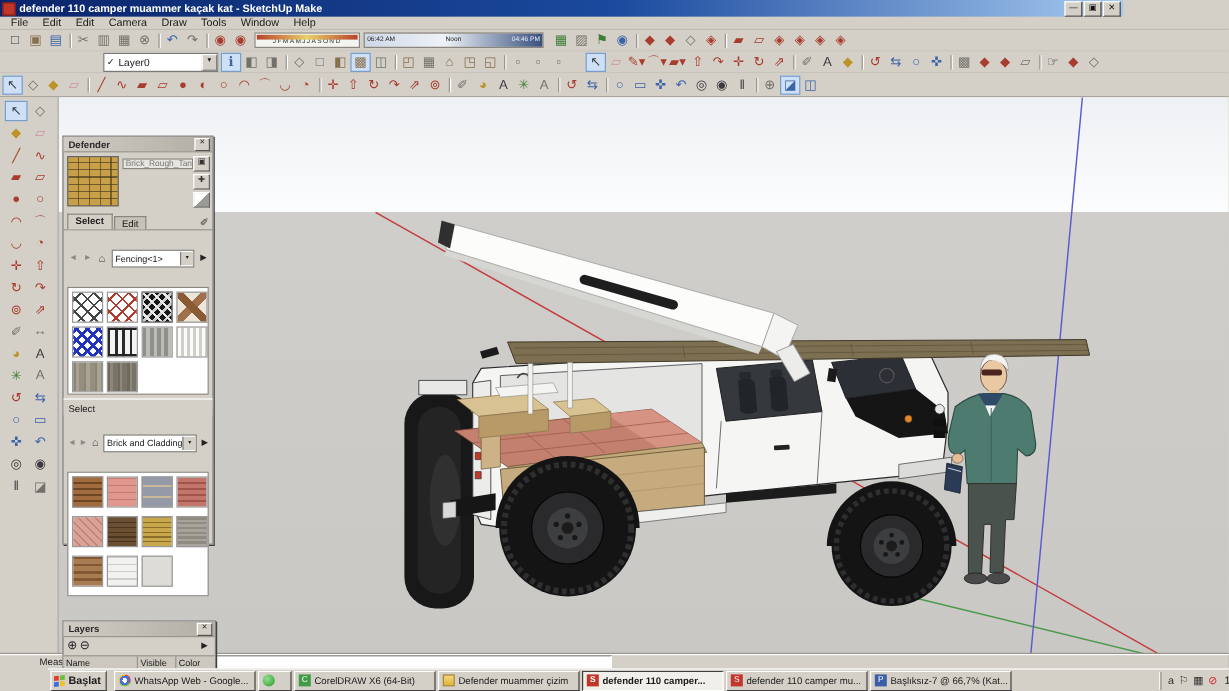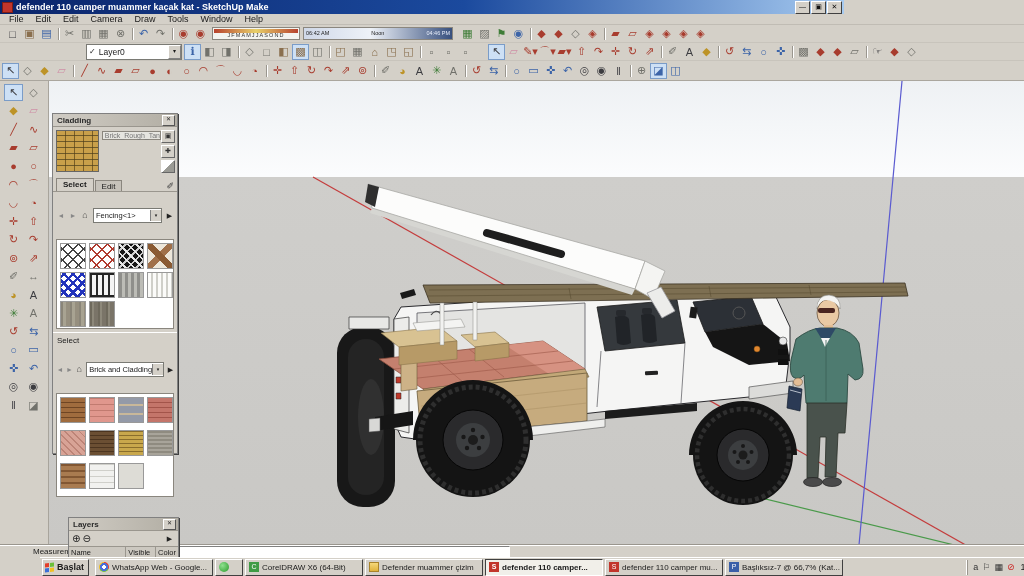--- a/index.html
+++ b/index.html
@@ -1,18 +1,18 @@
 <!DOCTYPE html>
 <html><head>
 <meta charset="utf-8">
 <style>
   html,body{margin:0;padding:0;}
   body{width:1024px;height:576px;overflow:hidden;font-family:"Liberation Sans","DejaVu Sans",sans-serif;background:#d4d0c8;position:relative;font-size:9px;color:#1a1a1a;}
   
-  #titlebar{position:absolute;left:0;top:0;width:844px;height:14px;background:linear-gradient(90deg,#0a246a,#1b4a9e 55%,#a6caf0);display:flex;align-items:center;padding:0 2px;box-sizing:border-box;}
+  #titlebar{position:absolute;left:0;top:0;width:936px;height:14px;background:linear-gradient(90deg,#0a246a,#1b4a9e 55%,#a6caf0);display:flex;align-items:center;padding:0 2px;box-sizing:border-box;}
   #app-icon{width:9px;height:9px;background:#c2352b;border:1px solid #7d1d16;margin-right:3px;flex:0 0 auto;}
   #titlebar .title{color:#fff;font-weight:bold;font-size:9px;white-space:nowrap;overflow:hidden;flex:1;}
   .winbtn{width:13px;height:11px;background:#d4d0c8;border:1px solid;border-color:#fff #404040 #404040 #fff;font-size:7px;line-height:9px;text-align:center;margin-left:1px;color:#111;}
   
   #menubar{position:absolute;left:0;top:14px;width:1024px;height:11px;background:#d4d0c8;display:flex;align-items:center;padding-left:3px;box-sizing:border-box;border-bottom:1px solid #c0bcb4;}
   .menuitem{padding:0 6px;font-size:9px;}
   
   .tbar{position:absolute;left:0;width:1024px;background:#d4d0c8;display:flex;align-items:center;box-sizing:border-box;}
   #tb1{top:25px;height:18px;border-bottom:1px solid #c8c4bc;padding-left:4px;}
   #tb2{top:43px;height:18px;border-bottom:1px solid #c8c4bc;padding-left:4px;}
@@ -90,21 +90,21 @@
   [data-pattern="stone-block-gray"]{background:repeating-linear-gradient(0deg,#949aa8 0 7px,#c9b89a 7px 9px),repeating-linear-gradient(90deg,transparent 0 10px,#c9b89a 10px 12px),#949aa8;}
   [data-pattern="brick-red"]{background:repeating-linear-gradient(0deg,#c4756a 0 4px,#a3544a 4px 5px);}
   [data-pattern="paver-herringbone-pink"]{background:repeating-linear-gradient(45deg,#d8a396 0 4px,#bd8477 4px 5px);}
   [data-pattern="brick-dark-brown"]{background:repeating-linear-gradient(0deg,#6b4f33 0 3px,#4c3520 3px 4px);}
   [data-pattern="brick-rough-tan"]{background:repeating-linear-gradient(0deg,#c9a84c 0 3px,#8a6e2c 3px 4px);}
   [data-pattern="stone-rough-gray"]{background:repeating-linear-gradient(0deg,#a8a49a 0 2px,#8f8b80 2px 4px),repeating-linear-gradient(90deg,rgba(255,255,255,.25) 0 3px,transparent 3px 6px),#9d998e;}
   [data-pattern="siding-wood-brown"]{background:repeating-linear-gradient(0deg,#a97b50 0 4px,#825733 4px 6px);}
   [data-pattern="siding-white"]{background:repeating-linear-gradient(0deg,#f1f1ef 0 5px,#cfcfca 5px 6px);}
   [data-pattern="stucco-light"]{background:#dddcd6;}
   
-  #layers{left:68px;top:517px;width:111px;height:40px;z-index:30;}
+  #layers{left:52px;top:517px;width:128px;height:40px;z-index:30;}
   .lay-tools{display:flex;align-items:center;padding:2px 3px 1px 3px;}
   .lay-tools .circ{font-size:10px;line-height:10px;margin-right:2px;color:#222;}
   .lay-tools .flybtn{margin-left:auto;}
   .lay-head{display:flex;border-top:1px solid #9a968e;border-bottom:1px solid #9a968e;background:#ccc8c0;font-size:7.5px;}
   .lay-head span{padding:1px 2px;border-right:1px solid #9a968e;box-sizing:border-box;}
   .lay-head .c1{width:62px;}.lay-head .c2{width:32px;}.lay-head .c3{flex:1;border-right:none;}
   
   #statusbar{position:absolute;left:0;top:545px;width:1024px;height:12px;background:#d4d0c8;border-top:1px solid #fff;box-shadow:0 -1px 0 #9a968e;display:flex;align-items:center;box-sizing:border-box;}
   #statusbar .mlabel{margin-left:33px;font-size:8px;color:#222;}
   #statusbar .mbox{margin-left:6px;width:420px;height:9px;background:#fff;border:1px solid;border-color:#808080 #fff #fff #808080;}
@@ -484,21 +484,21 @@
       <path d="M741,309 L752,312" stroke="#d8dde6" stroke-width="0.8"></path>
       <path d="M758,322 L798,322 L796,352 L789,352 L787,396 L776,396 L777,356 L771,356 L769,397 L758,397 Z" fill="#49524c" stroke="#2b3028" stroke-width="0.8"></path>
       <ellipse cx="764" cy="401" rx="9.5" ry="4.5" fill="#4a4a4a" stroke="#222" stroke-width="0.7"></ellipse>
       <ellipse cx="783" cy="401" rx="9.5" ry="4.5" fill="#4a4a4a" stroke="#222" stroke-width="0.7"></ellipse>
     </g>
   </svg>
 </div>
 
 <div id="materials" class="panel">
   <div class="ptitle">
-    <span class="t">Cladding</span>
+    <span class="t">Defender</span>
     <span class="pclose">✕</span>
   </div>
   <div class="mat-head">
     <span class="mat-thumb"></span>
     <span class="mat-mid">
       <span class="mat-name">Brick_Rough_Tan</span>
     </span>
     <span class="mat-btncol">
       <span class="mbtn">▣</span>
       <span class="mbtn">✚</span>

